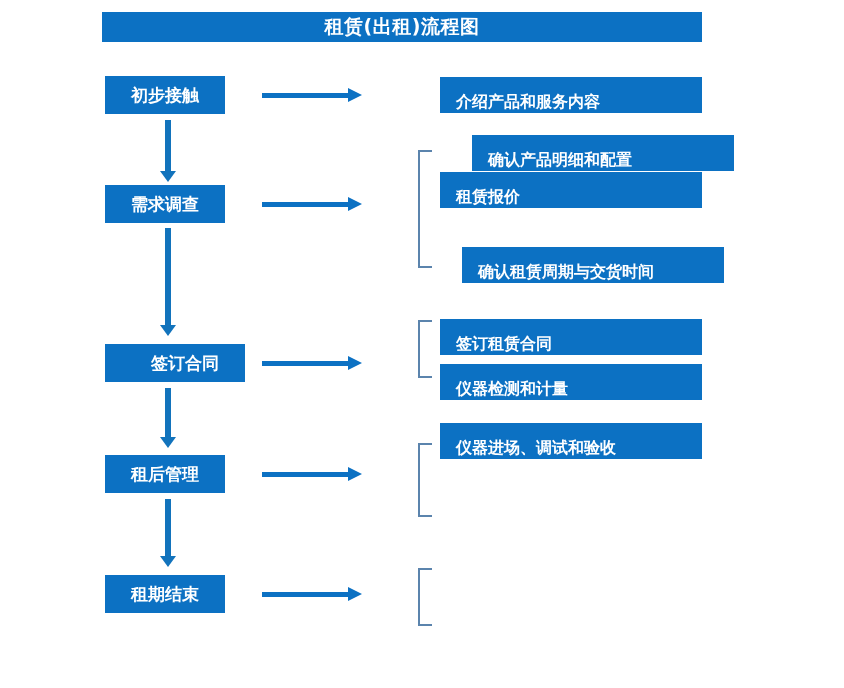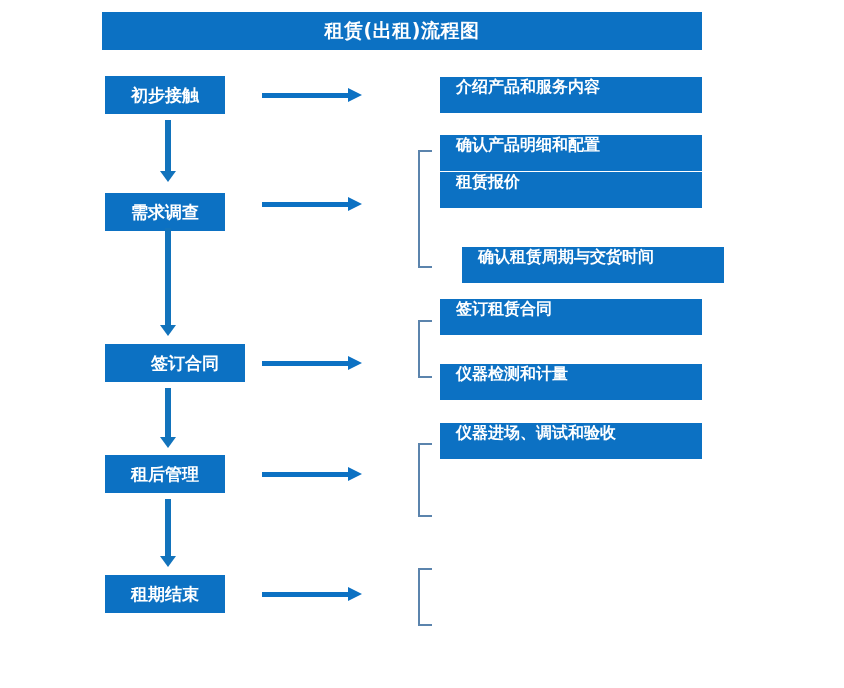--- a/index.html
+++ b/index.html
@@ -17,21 +17,21 @@
     background: #ffffff;
     overflow: hidden;
   }
 
   
   .title-bar {
     position: absolute;
     left: 102px;
     top: 12px;
     width: 600px;
-    height: 38px;
+    height: 30px;
     background: #0C71C3;
     display: flex;
     align-items: center;
     justify-content: center;
   }
   .title-text {
     color: #ffffff;
     font-size: 19px;
     font-weight: bold;
     letter-spacing: 0.5px;
@@ -57,21 +57,21 @@
   }
 
   
   .detail-box {
     position: absolute;
     left: 440px;
     width: 262px;
     height: 36px;
     background: #0C71C3;
     display: flex;
-    align-items: flex-start;
+    align-items: flex-end;
   }
   .detail-label {
     color: #ffffff;
     font-size: 16px;
     font-weight: bold;
     padding-left: 16px;
     white-space: nowrap;
   }
 
   
@@ -154,34 +154,34 @@
   </div>
   <div class="v-arrow" style="top:120px; height:62px;">
     <div class="shaft"></div>
     <div class="head"></div>
   </div>
 
   <div class="detail-box" style="top:77px;">
     <span class="detail-label">介绍产品和服务内容</span>
   </div>
 
-  <div class="stage-box" style="top:193px;text-align:center;">
+  <div class="stage-box" style="top:185px;text-align:center;">
     <span class="stage-label">需求调查</span>
   </div>
   <div class="h-arrow" style="top:197px;">
     <div class="shaft"></div>
     <div class="head"></div>
   </div>
   <div class="v-arrow" style="top:228px; height:108px;">
     <div class="shaft"></div>
     <div class="head"></div>
   </div>
 
   <div class="bracket" style="top:150px; height:118px;"></div>
-  <div class="detail-box" style="top:135px;">
+  <div class="detail-box" style="top:135px;margin-left:32px;">
     <span class="detail-label">确认产品明细和配置</span>
   </div>
   <div class="detail-box" style="top:172px;">
     <span class="detail-label">租赁报价</span>
   </div>
   <div class="detail-box" style="top:247px;margin-left:22px;">
     <span class="detail-label">确认租赁周期与交货时间</span>
   </div>
 
   <div class="stage-box" style="top:344px;padding-left:20px;">
@@ -190,21 +190,21 @@
   <div class="h-arrow" style="top:356px;">
     <div class="shaft"></div>
     <div class="head"></div>
   </div>
   <div class="v-arrow" style="top:388px; height:60px;">
     <div class="shaft"></div>
     <div class="head"></div>
   </div>
 
   <div class="bracket" style="top:320px; height:58px;"></div>
-  <div class="detail-box" style="top:299px;">
+  <div class="detail-box" style="top:319px;">
     <span class="detail-label">签订租赁合同</span>
   </div>
   <div class="detail-box" style="top:364px;">
     <span class="detail-label">仪器检测和计量</span>
   </div>
 
   <div class="stage-box" style="top:455px;">
     <span class="stage-label">租后管理</span>
   </div>
   <div class="h-arrow" style="top:467px;">

